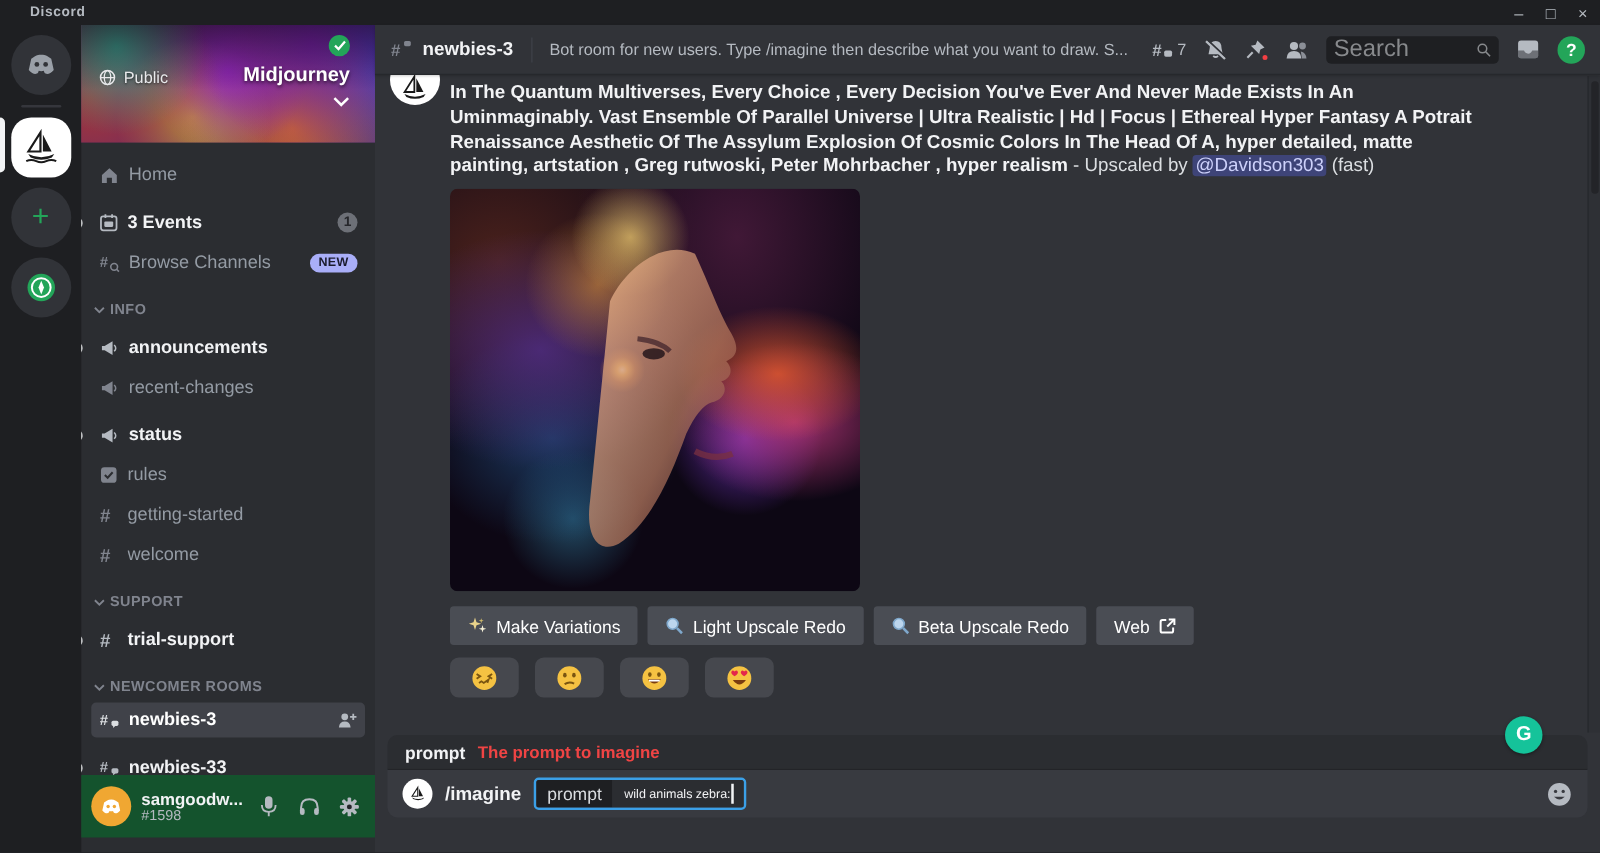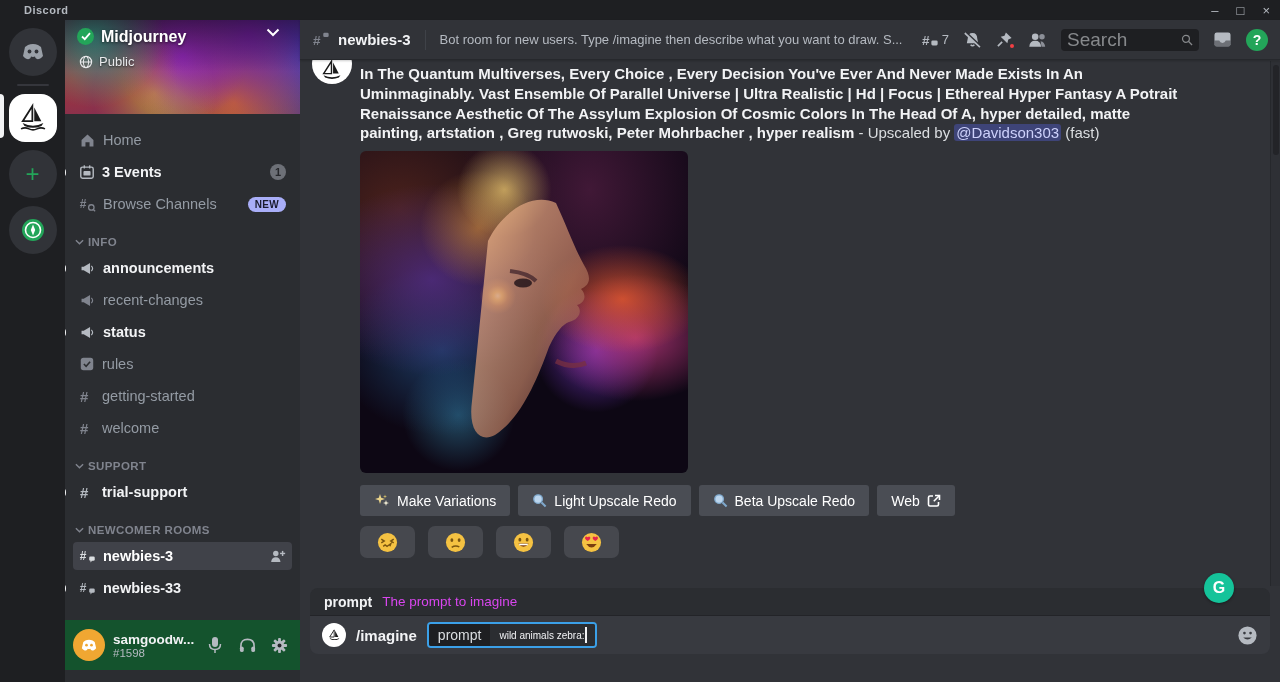--- a/index.html
+++ b/index.html
@@ -36,33 +36,33 @@
       radial-gradient(circle at 3% 62%, rgba(177,58,47,.85), transparent 45%),
       radial-gradient(circle at 78% 14%, rgba(120,30,170,.9), transparent 45%),
       radial-gradient(circle at 50% 38%, rgba(150,40,190,.95), transparent 50%),
       radial-gradient(circle at 38% 78%, rgba(216,194,47,.8), transparent 38%),
       radial-gradient(circle at 72% 88%, rgba(208,106,40,.95), transparent 48%),
       radial-gradient(circle at 97% 40%, rgba(42,79,208,.8), transparent 42%),
       #5b2570; }
   .banner::before { content:""; position:absolute; inset:0;
     background:linear-gradient(180deg, rgba(0,0,0,.45), transparent 55%); }
   .server-head { position:absolute; top:8px; left:12px; right:20px; display:flex;
-    align-items:flex-start; gap:7px; color:#fff; }
+    align-items:flex-end; gap:7px; color:#fff;flex-direction:column; }
   .server-name { font-size:16px; font-weight:700; text-shadow:0 1px 3px rgba(0,0,0,.6); flex:1; }
   .server-public { position:absolute; top:34px; left:14px; display:flex; gap:6px;
     align-items:center; color:#e8e9eb; font-size:13px; text-shadow:0 1px 2px rgba(0,0,0,.6); }
   .verified { width:17px; height:17px; border-radius:50%; background:#23a559;
     display:flex; align-items:center; justify-content:center; flex-shrink:0; }
 
   .channel-scroll { flex:1; padding:12px 8px 0 8px; overflow:hidden; }
   .ch-row { display:flex; align-items:center; gap:7px; height:28px; margin-bottom:4px;
     padding:0 6px; border-radius:4px; position:relative; cursor:pointer; color:#949ba4;
     font-size:14.5px; font-weight:500; }
   .ch-row .lbl { flex:1; overflow:hidden; white-space:nowrap; text-overflow:ellipsis; }
-  .ch-row.unread { color:#f2f3f5; font-weight:700; }
+  .ch-row.unread { color:#f2f3f5; font-weight:700;margin-top:10px; }
   .ch-row.selected { background:#404249; color:#ffffff; font-weight:700; }
   .ch-row svg { flex-shrink:0; }
   .dot { position:absolute; left:-12px; top:10px; width:5px; height:9px;
     background:#f2f3f5; border-radius:0 4px 4px 0; }
   .sec-head { display:flex; align-items:center; gap:4px; color:#80848e; font-size:11.5px;
     font-weight:700; letter-spacing:.4px; margin:18px 0 6px 2px; cursor:pointer; }
   .badge-count { background:#6d7077; color:#26272b; font-size:11px; font-weight:700;
     min-width:16px; height:16px; border-radius:8px; display:flex; align-items:center;
     justify-content:center; padding:0 4px; }
   .badge-new { background:#a9aef8; color:#1a1b2e; font-size:10px; font-weight:700;
@@ -135,21 +135,21 @@
   .react-row { display:flex; gap:13px; margin-top:10px; }
   .react-btn { width:55px; height:32px; background:#46484e; border:none; border-radius:7px;
     display:flex; align-items:center; justify-content:center; cursor:pointer; }
 
   
   .composer { flex-shrink:0; padding:0 10px 28px 10px; position:relative; }
   .cmd-helper { background:#2b2d31; border-radius:8px 8px 0 0; height:28px;
     display:flex; align-items:center; gap:10px; padding:0 14px;
     border-bottom:1px solid #232428; }
   .cmd-helper .h-name { color:#f2f3f5; font-size:14px; font-weight:700; }
-  .cmd-helper .h-desc { color:#d946ef; font-size:13.5px; }
+  .cmd-helper .h-desc { color:#ef4444; font-size:13.5px;font-weight:bold; }
   .input-bar { background:#383a40; border-radius:0 0 8px 8px; height:38px;
     display:flex; align-items:center; padding:0 12px; gap:10px;justify-content:space-between; }
   .bot-avatar { width:24px; height:24px; border-radius:50%; background:#ffffff;
     display:flex; align-items:center; justify-content:center; flex-shrink:0; }
   .cmd-name { color:#f2f3f5; font-size:15px; font-weight:700; cursor:text; }
   .opt-pill { display:flex; align-items:stretch; border:2px solid #3ba0e8; border-radius:4px;
     overflow:hidden; height:26px; cursor:text; }
   .opt-label { background:#1e1f22; color:#dbdee1; font-size:14px; font-weight:500;
     display:flex; align-items:center; padding:0 9px; }
   .opt-value { background:#2b2d31; color:#f2f3f5; font-size:10px; display:flex;

